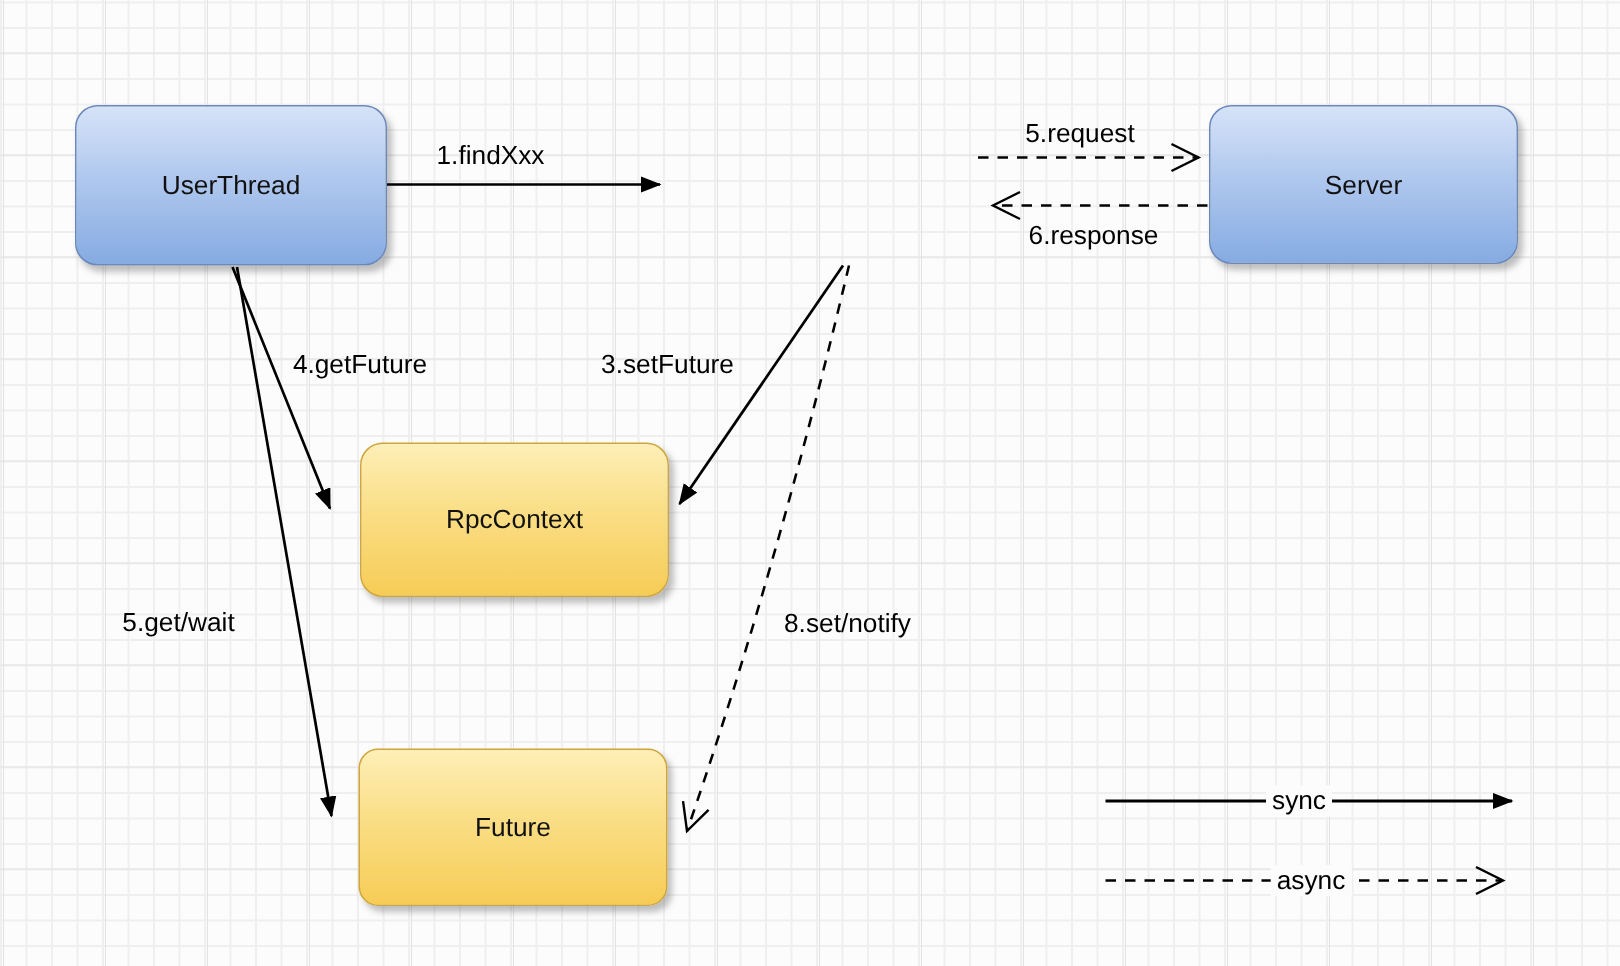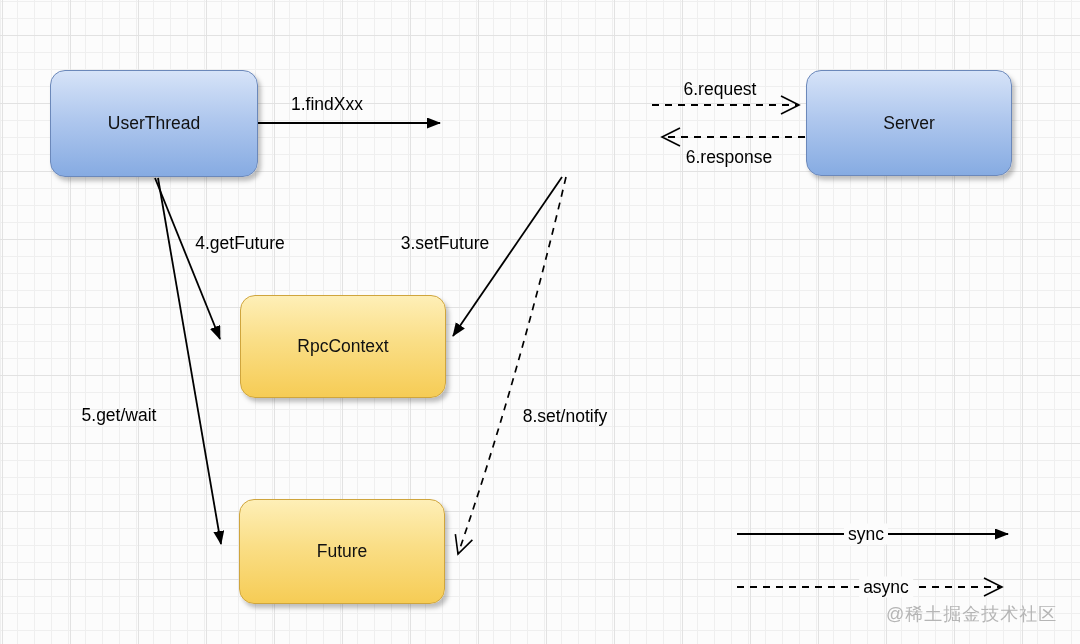--- a/index.html
+++ b/index.html
@@ -56,21 +56,21 @@
 
   <div class="node blue" style="left:50px; top:70px; width:208px; height:107px;">
     <span>UserThread</span>
   </div>
   <div class="node blue" style="left:806px; top:70px; width:206px; height:106px;">
     <span>Server</span>
   </div>
   <div class="node yellow" style="left:240px; top:295px; width:206px; height:103px;">
     <span>RpcContext</span>
   </div>
-  <div class="node yellow" style="left:239px; top:499px; width:206px; height:105px;">
+  <div class="node yellow" style="left:239px; top:499px; width:206px; height:105px;border-radius:13px;">
     <span>Future</span>
   </div>
 
   <svg class="wires" width="1080" height="644" viewBox="0 0 1080 644">
     <defs>
       <marker id="mSolid" markerUnits="userSpaceOnUse" markerWidth="16" markerHeight="12" refX="13" refY="5.5" orient="auto">
         <path d="M0,0 L14,5.5 L0,11 Z" fill="#000"></path>
       </marker>
       <marker id="mOpen" markerUnits="userSpaceOnUse" markerWidth="26" markerHeight="26" refX="20" refY="11" orient="auto">
         <path d="M2,2 L20,11 L2,20" fill="none" stroke="#000" stroke-width="1.6"></path>
@@ -89,25 +89,24 @@
 
     <line x1="158" y1="178" x2="221" y2="544" stroke="#000" stroke-width="1.8" marker-end="url(#mSolid)"></line>
 
     <path d="M566,177 Q518,380 458,554" fill="none" stroke="#000" stroke-width="1.7" stroke-dasharray="7 6" marker-end="url(#mOpen)"></path>
 
     <line x1="737" y1="534" x2="1008" y2="534" stroke="#000" stroke-width="2" marker-end="url(#mSolid)"></line>
     <line x1="737" y1="587" x2="1002" y2="587" stroke="#000" stroke-width="1.8" stroke-dasharray="7 6" marker-end="url(#mOpen)"></line>
   </svg>
 
   <div class="elabel" style="left:327px; top:104px;">1.findXxx</div>
-  <div class="elabel" style="left:720px; top:89px;">6.request</div>
+  <div class="elabel" style="left:720px; top:89px;">5.request</div>
   <div class="elabel" style="left:445px; top:243px;">3.setFuture</div>
   <div class="elabel" style="left:240px; top:243px;">4.getFuture</div>
   <div class="elabel" style="left:119px; top:415px;">5.get/wait</div>
   <div class="elabel" style="left:729px; top:157px;">6.response</div>
   <div class="elabel" style="left:565px; top:416px;">8.set/notify</div>
 
   <div class="elabel bg" style="left:866px; top:534px;">sync</div>
-  <div class="elabel bg" style="left:874px; top:587px;margin-left:12px;">async</div>
+  <div class="elabel bg" style="left:874px; top:587px;">async</div>
 
-  <div class="watermark">@稀土掘金技术社区</div>
 
 </div>
 
 </body></html>

